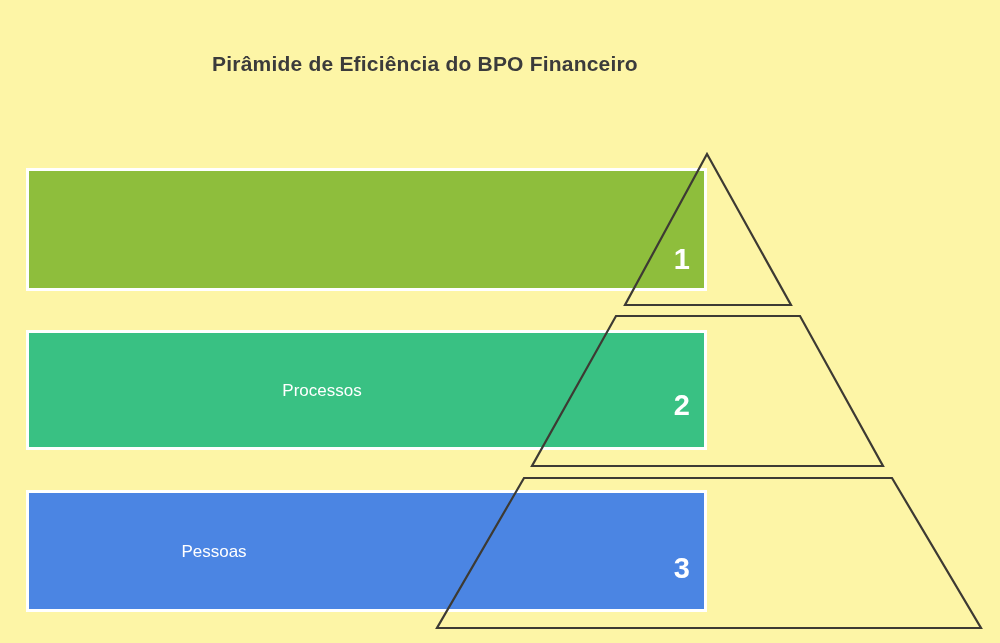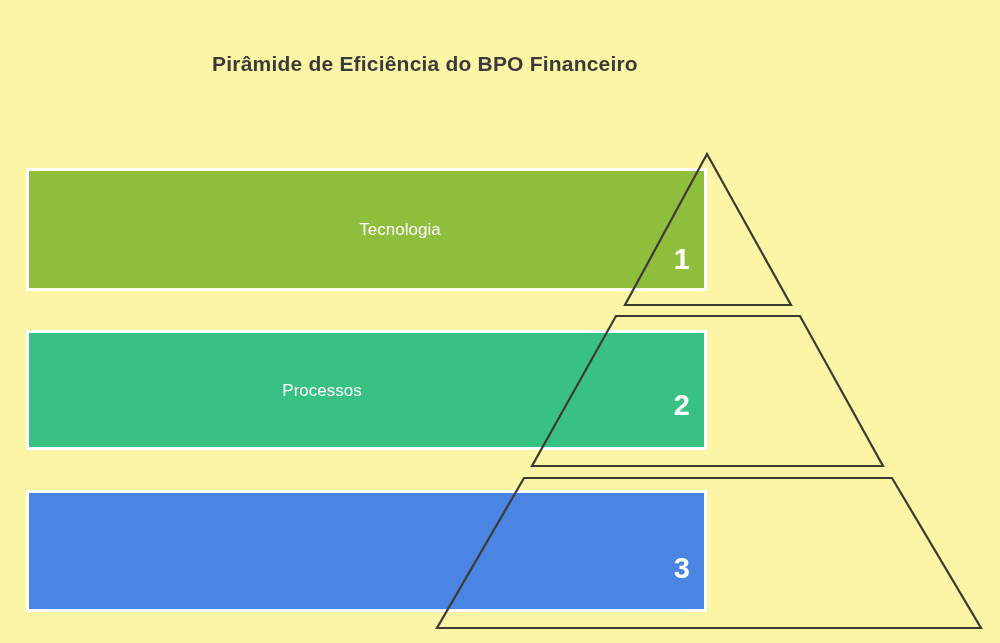--- a/index.html
+++ b/index.html
@@ -63,28 +63,28 @@
   }
 </style>
 </head>
 <body>
 
 <div id="stage" style="background: rgb(253, 245, 166);">
 
   <div id="chart-title" style="color: rgb(59, 59, 59);">Pirâmide de Eficiência do BPO Financeiro</div>
 
   <div class="tier-bar" id="bar-1" style="left: 26px; top: 168px; width: 681px; height: 123px; background: rgb(142, 190, 60); border-color: rgb(255, 255, 255);"></div>
-  <div class="tier-label" id="label-1" style="left: 250px; top: 220px; width: 300px; color: rgb(255, 255, 255);">Tecnologia</div>
   <div class="tier-rank" id="rank-1" style="left: 490px; top: 243px; width: 200px; color: rgb(255, 255, 255);">1</div>
 
   <div class="tier-bar" id="bar-2" style="left: 26px; top: 330px; width: 681px; height: 120px; background: rgb(57, 193, 131); border-color: rgb(255, 255, 255);"></div>
   <div class="tier-label" id="label-2" style="left: 172px; top: 381px; width: 300px; color: rgb(255, 255, 255);">Processos</div>
   <div class="tier-rank" id="rank-2" style="left: 490px; top: 389px; width: 200px; color: rgb(255, 255, 255);">2</div>
 
   <div class="tier-bar" id="bar-3" style="left: 26px; top: 490px; width: 681px; height: 122px; background: rgb(75, 133, 227); border-color: rgb(255, 255, 255);"></div>
+  <div class="tier-label" id="label-3" style="left: 64px; top: 542px; width: 300px; color: rgb(255, 255, 255);">Pessoas</div>
   <div class="tier-rank" id="rank-3" style="left: 490px; top: 552px; width: 200px; color: rgb(255, 255, 255);">3</div>
 
   <svg id="pyramid-outline" viewBox="0 0 1000 643">
     <polygon id="outline-tier-1" fill="none" stroke-width="2.2" stroke-linejoin="miter" points="707,154 791,305 625,305" stroke="#3d3a33"></polygon>
     <polygon id="outline-tier-2" fill="none" stroke-width="2.2" stroke-linejoin="miter" points="616,316 800,316 883,466 532,466" stroke="#3d3a33"></polygon>
     <polygon id="outline-tier-3" fill="none" stroke-width="2.2" stroke-linejoin="miter" points="524,478 892,478 981,628 437,628" stroke="#3d3a33"></polygon>
   </svg>
 
 </div>
 

